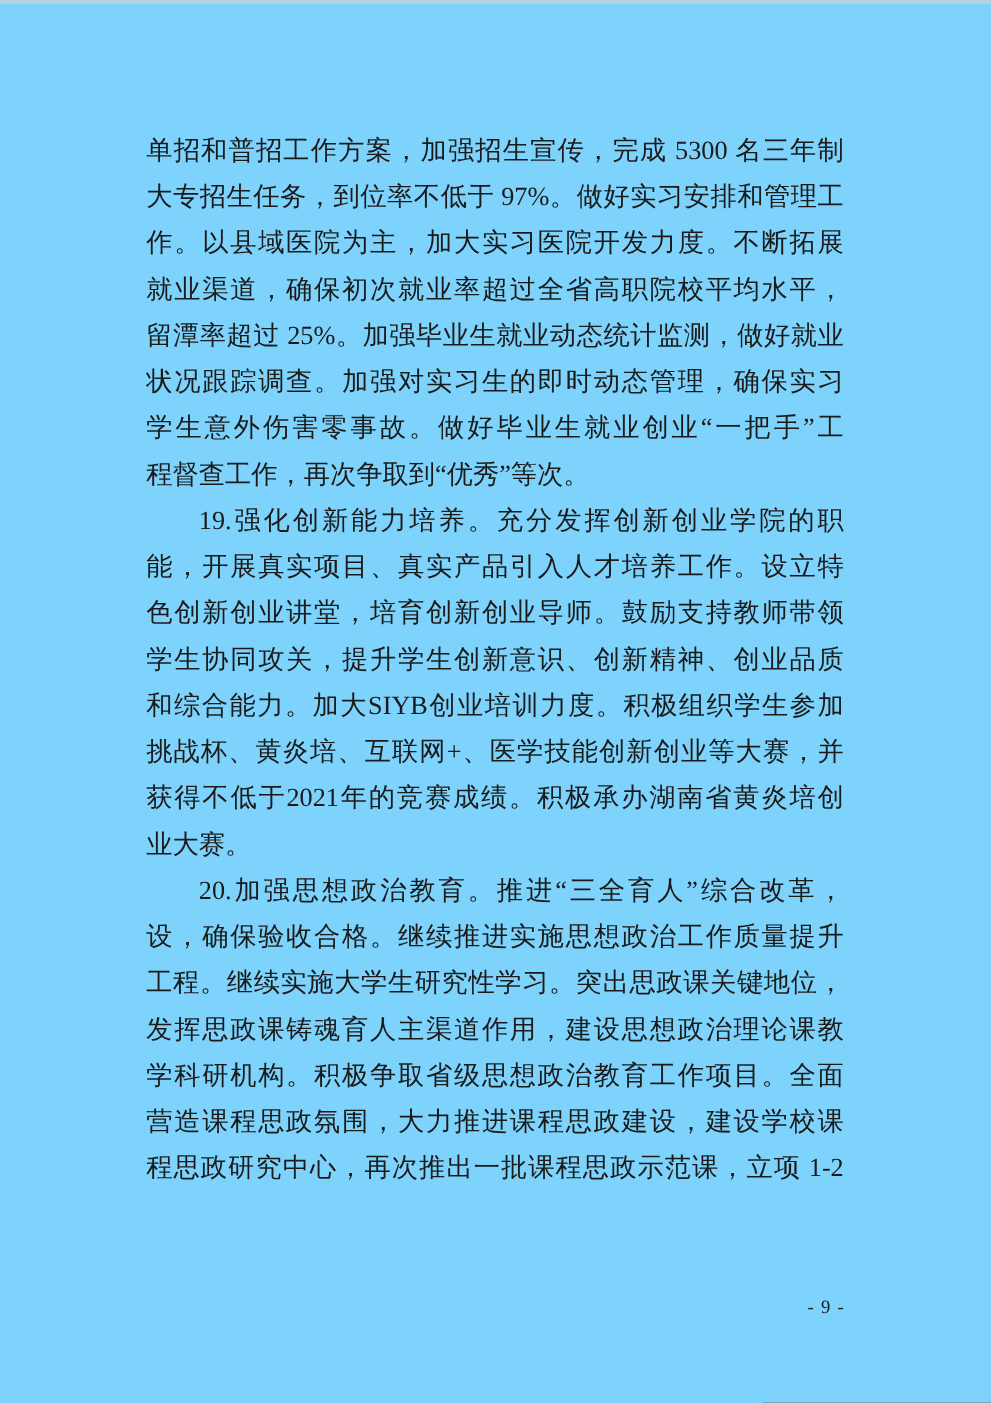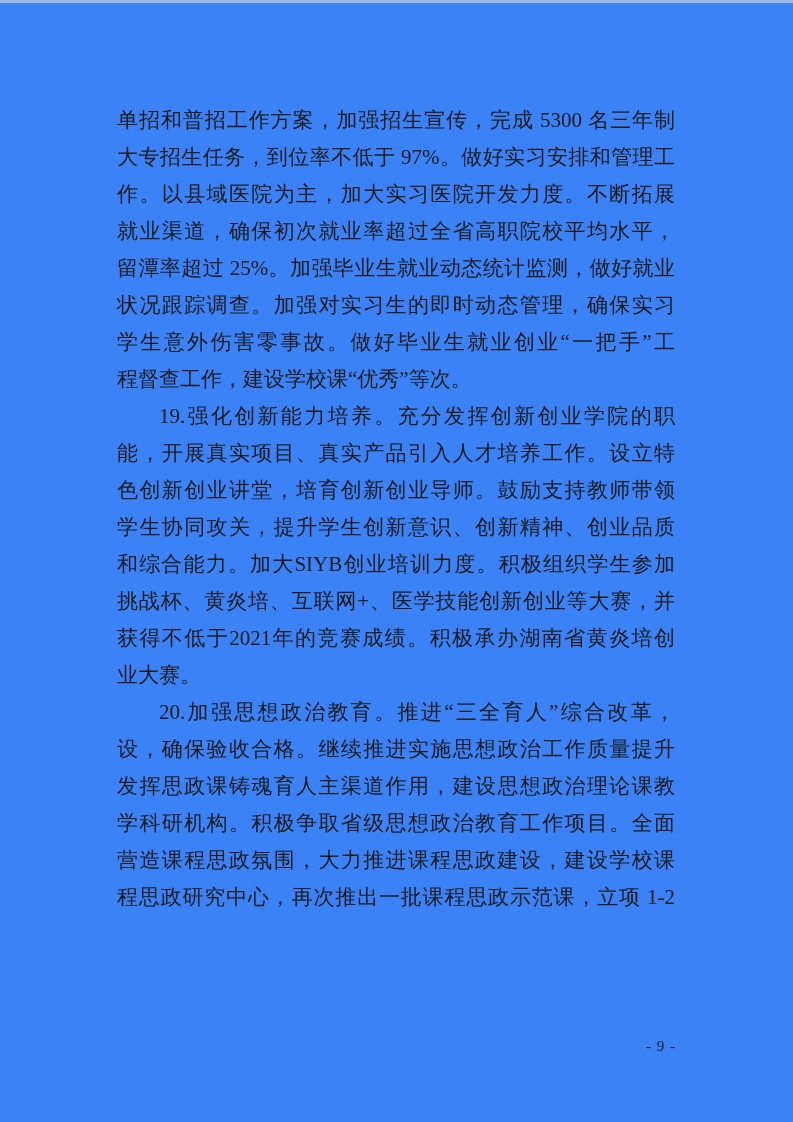--- a/index.html
+++ b/index.html
@@ -5,21 +5,21 @@
   html, body {
     margin: 0;
     padding: 0;
     background: #808080;
   }
   .page {
     position: relative;
     width: 793px;
     height: 1122px;
     margin: 0 auto;
-    background: #3b82f6;
+    background: #7dd3fc;
     font-family: "Liberation Serif", "DejaVu Serif", serif;
     color: #1a1a1a;
     overflow: hidden;
   }
   .scan-edge {
     position: absolute;
     top: 0;
     left: 0;
     width: 100%;
     height: 3px;
@@ -64,30 +64,31 @@
 <div class="page">
   <div class="scan-edge"></div>
   <div class="doc-body" id="doc-body">
       <div class="line just"><span>单招和普招工作方案，加强招生宣传，完成 5300 名三年制</span></div>
       <div class="line just"><span>大专招生任务，到位率不低于 97%。做好实习安排和管理工</span></div>
       <div class="line just"><span>作。以县域医院为主，加大实习医院开发力度。不断拓展</span></div>
       <div class="line just"><span>就业渠道，确保初次就业率超过全省高职院校平均水平，</span></div>
       <div class="line just"><span>留潭率超过 25%。加强毕业生就业动态统计监测，做好就业</span></div>
       <div class="line just"><span>状况跟踪调查。加强对实习生的即时动态管理，确保实习</span></div>
       <div class="line just"><span>学生意外伤害零事故。做好毕业生就业创业“一把手”工</span></div>
-      <div class="line"><span>程督查工作，建设学校课“优秀”等次。</span></div>
+      <div class="line"><span>程督查工作，再次争取到“优秀”等次。</span></div>
       <div class="line just indent"><span class="bold">19.强化创新能力培养。</span><span>充分发挥创新创业学院的职</span></div>
       <div class="line just"><span>能，开展真实项目、真实产品引入人才培养工作。设立特</span></div>
       <div class="line just"><span>色创新创业讲堂，培育创新创业导师。鼓励支持教师带领</span></div>
       <div class="line just"><span>学生协同攻关，提升学生创新意识、创新精神、创业品质</span></div>
       <div class="line just"><span>和综合能力。加大SIYB创业培训力度。积极组织学生参加</span></div>
       <div class="line just"><span>挑战杯、黄炎培、互联网+、医学技能创新创业等大赛，并</span></div>
       <div class="line just"><span>获得不低于2021年的竞赛成绩。积极承办湖南省黄炎培创</span></div>
       <div class="line"><span>业大赛。</span></div>
       <div class="line just indent"><span class="bold">20.加强思想政治教育。</span><span>推进“三全育人”综合改革，</span></div>
       <div class="line just"><span>设，确保验收合格。继续推进实施思想政治工作质量提升</span></div>
+      <div class="line just"><span>工程。继续实施大学生研究性学习。突出思政课关键地位，</span></div>
       <div class="line just"><span>发挥思政课铸魂育人主渠道作用，建设思想政治理论课教</span></div>
       <div class="line just"><span>学科研机构。积极争取省级思想政治教育工作项目。全面</span></div>
       <div class="line just"><span>营造课程思政氛围，大力推进课程思政建设，建设学校课</span></div>
       <div class="line just"><span>程思政研究中心，再次推出一批课程思政示范课，立项 1-2</span></div>
     </div>
   <div class="page-number">- 9 -</div>
 </div>
 
 </body></html>

